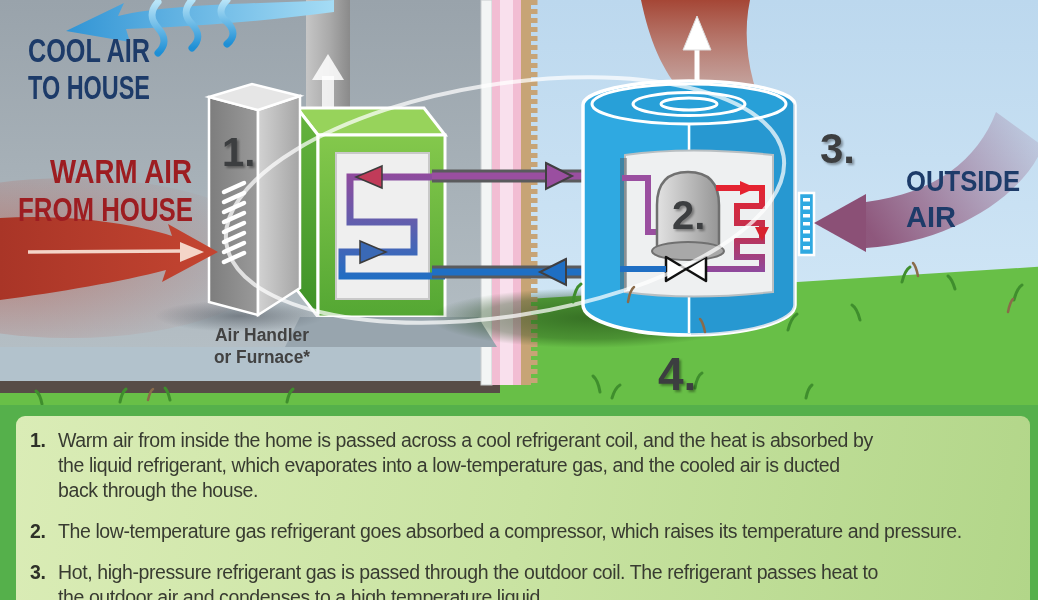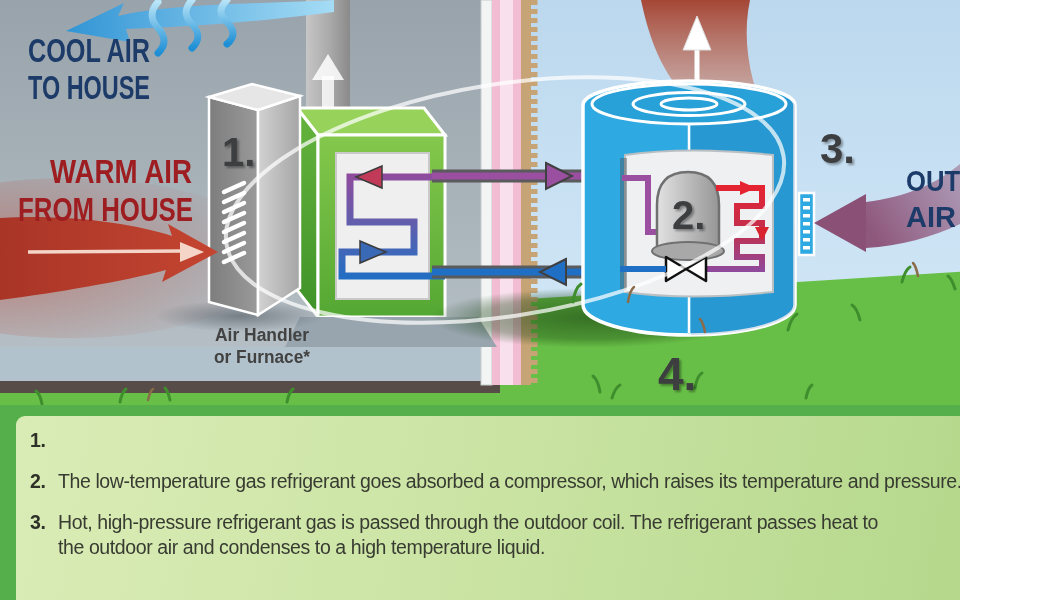--- a/index.html
+++ b/index.html
@@ -1,16 +1,16 @@
 <!DOCTYPE html>
 <html><head>
 <meta charset="utf-8">
 <style>
   html,body{margin:0;padding:0;background:#fff;}
-  .stage{position:relative;width:960px;height:600px;overflow:hidden;
+  .stage{position:relative;width:1038px;height:600px;overflow:hidden;
          font-family:"Liberation Sans",sans-serif;}
   .stage svg{position:absolute;left:0;top:0;}
   svg text{font-family:"Liberation Sans",sans-serif;}
   text.headline{font-weight:bold;}
   text.step{font-weight:bold;filter:drop-shadow(2px 2px 1px rgba(0,0,0,.35));}
   text.caption{font-weight:bold;}
   
   .panel{position:absolute;left:0;top:405px;width:1050px;height:195px;
          background:#55b04b;padding:11px 20px 0 16px;box-sizing:border-box;}
   .panel-inner{width:100%;height:184px;border-radius:9px 9px 0 0;
@@ -256,20 +256,23 @@
   <text class="step" x="222" y="166" font-size="40" fill="#3c3e40">1.</text>
   <text class="step" x="672" y="229" font-size="40" fill="#3c3e40">2.</text>
   <text class="step" x="820" y="163" font-size="42" fill="#3c3e40">3.</text>
   <text class="step" x="658" y="390" font-size="46" fill="#3c3e40">4.</text>
 </svg>
 
 <div class="panel">
   <div class="panel-inner">
     <div class="item">
       <span class="num">1.</span>
+      <div class="txt">Warm air from inside the home is passed across a cool refrigerant coil, and the heat is absorbed by
+the liquid refrigerant, which evaporates into a low-temperature gas, and the cooled air is ducted
+back through the house.</div>
     </div>
     <div class="item">
       <span class="num">2.</span>
       <div class="txt">The low-temperature gas refrigerant goes absorbed a compressor, which raises its temperature and pressure.</div>
     </div>
     <div class="item">
       <span class="num">3.</span>
       <div class="txt">Hot, high-pressure refrigerant gas is passed through the outdoor coil. The refrigerant passes heat to
 the outdoor air and condenses to a high temperature liquid.</div>
     </div>

